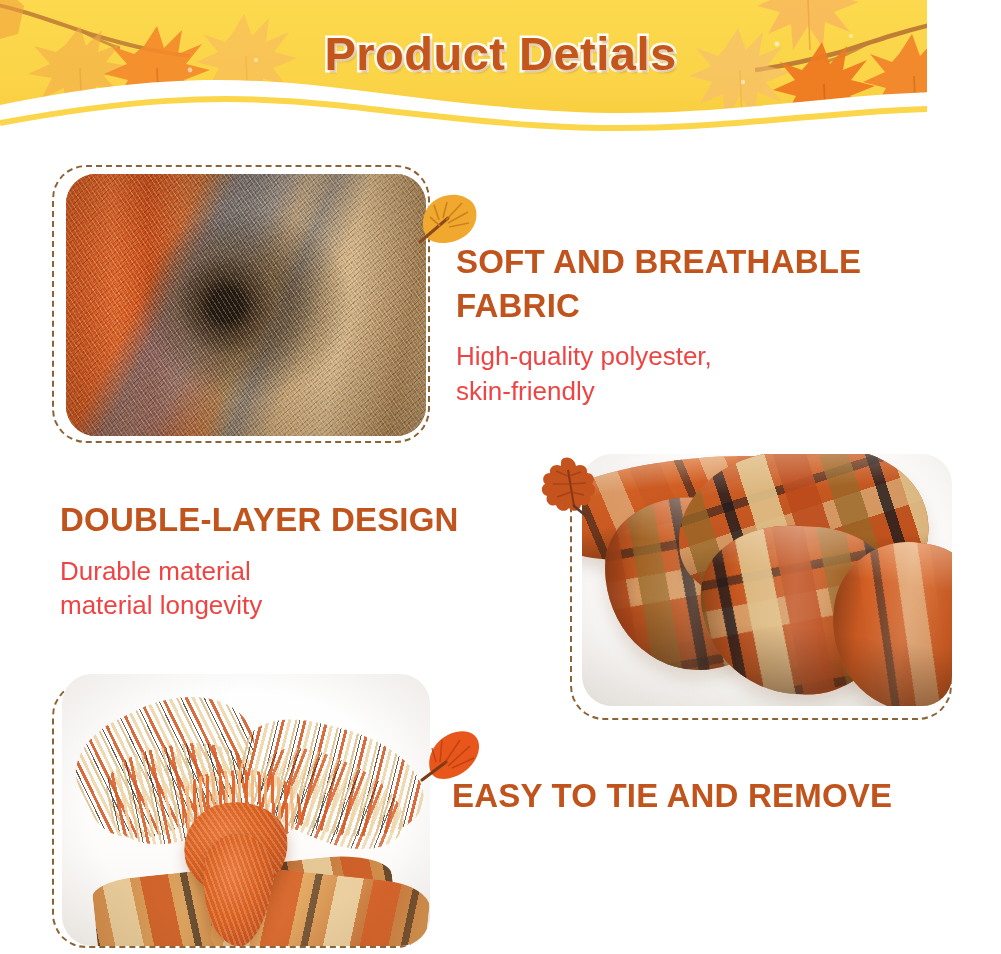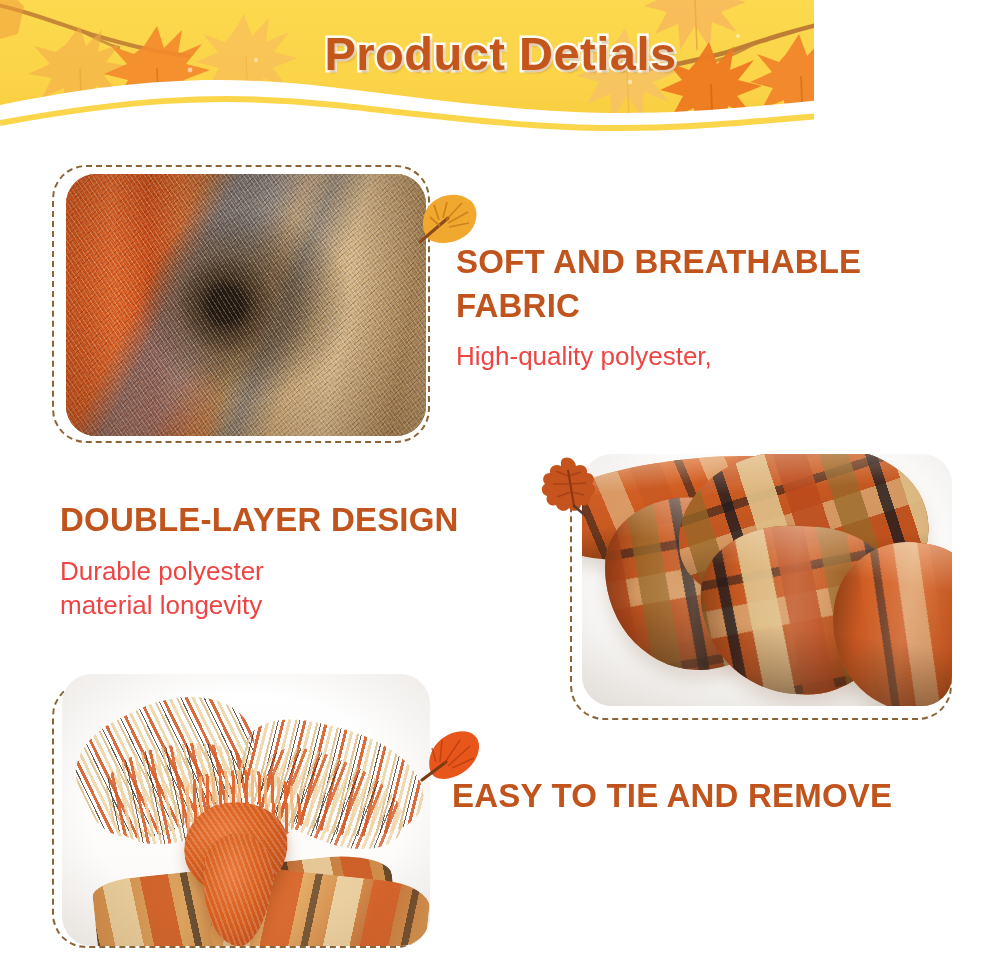--- a/index.html
+++ b/index.html
@@ -6,21 +6,21 @@
   html,body { width:1001px; height:954px; }
   body {
     font-family:"Liberation Sans", sans-serif;
     background:#ffffff;
     position:relative;
     overflow:hidden;
   }
 
   
   .header {
-    position:absolute; left:0; top:0; width:814px; height:132px;
+    position:absolute; left:0; top:0; width:927px; height:132px;
     background:#0f172a;
     overflow:hidden;
   }
   .header-bg-grad {
     position:absolute; inset:0;
     background:linear-gradient(180deg,#fcd94e 0%,#fbd447 60%,#f9cc3f 100%);
   }
   .leaves-left, .leaves-right {
     position:absolute; top:0; height:118px; pointer-events:none;
   }
@@ -282,20 +282,21 @@
         <path d="M31 37 L51 33"></path>
       <path d="M25 28 L29 12"></path>
         <path d="M21 30 L16 15"></path>
         <path d="M22 36 L12 27"></path>
     </g>
   </svg>
 
   <div class="txt" style="left:456px;top:108px;width:520px;">
     <div class="head">SOFT AND BREATHABLE FABRIC</div>
     <div class="sub" style="margin-top:12px;">High-quality polyester,</div>
+    <div class="sub">skin-friendly</div>
   </div>
 </div>
 
 <div class="block" style="left:0;top:440px;width:1001px;height:290px;">
 
   <div class="dashframe" style="left:570px;top:30px;width:382px;height:250px;"></div>
 
   <div class="photo" style="left:582px;top:14px;width:370px;height:252px;">
     <div class="photo-inner">
       <div class="fold-bg"></div>
@@ -340,21 +341,21 @@
         <path d="M36 30 L52 29"></path>
         <path d="M37 38 L50 41"></path>
       <path d="M34 22 L22 17"></path>
         <path d="M35 30 L19 30"></path>
         <path d="M37 38 L23 43"></path>
     </g>
   </svg>
 
   <div class="txt right-al" style="left:60px;top:58px;width:510px;">
     <div class="head">DOUBLE-LAYER DESIGN</div>
-    <div class="sub" style="margin-top:12px;">Durable polyester</div>
+    <div class="sub" style="margin-top:12px;">Durable material</div>
     <div class="sub">material longevity</div>
   </div>
 </div>
 
 <div class="block" style="left:0;top:660px;width:1001px;height:294px;">
 
   <div class="dashframe" style="left:52px;top:22px;width:378px;height:266px;"></div>
 
   <div class="photo" style="left:62px;top:14px;width:368px;height:272px;">
     <div class="photo-inner">

